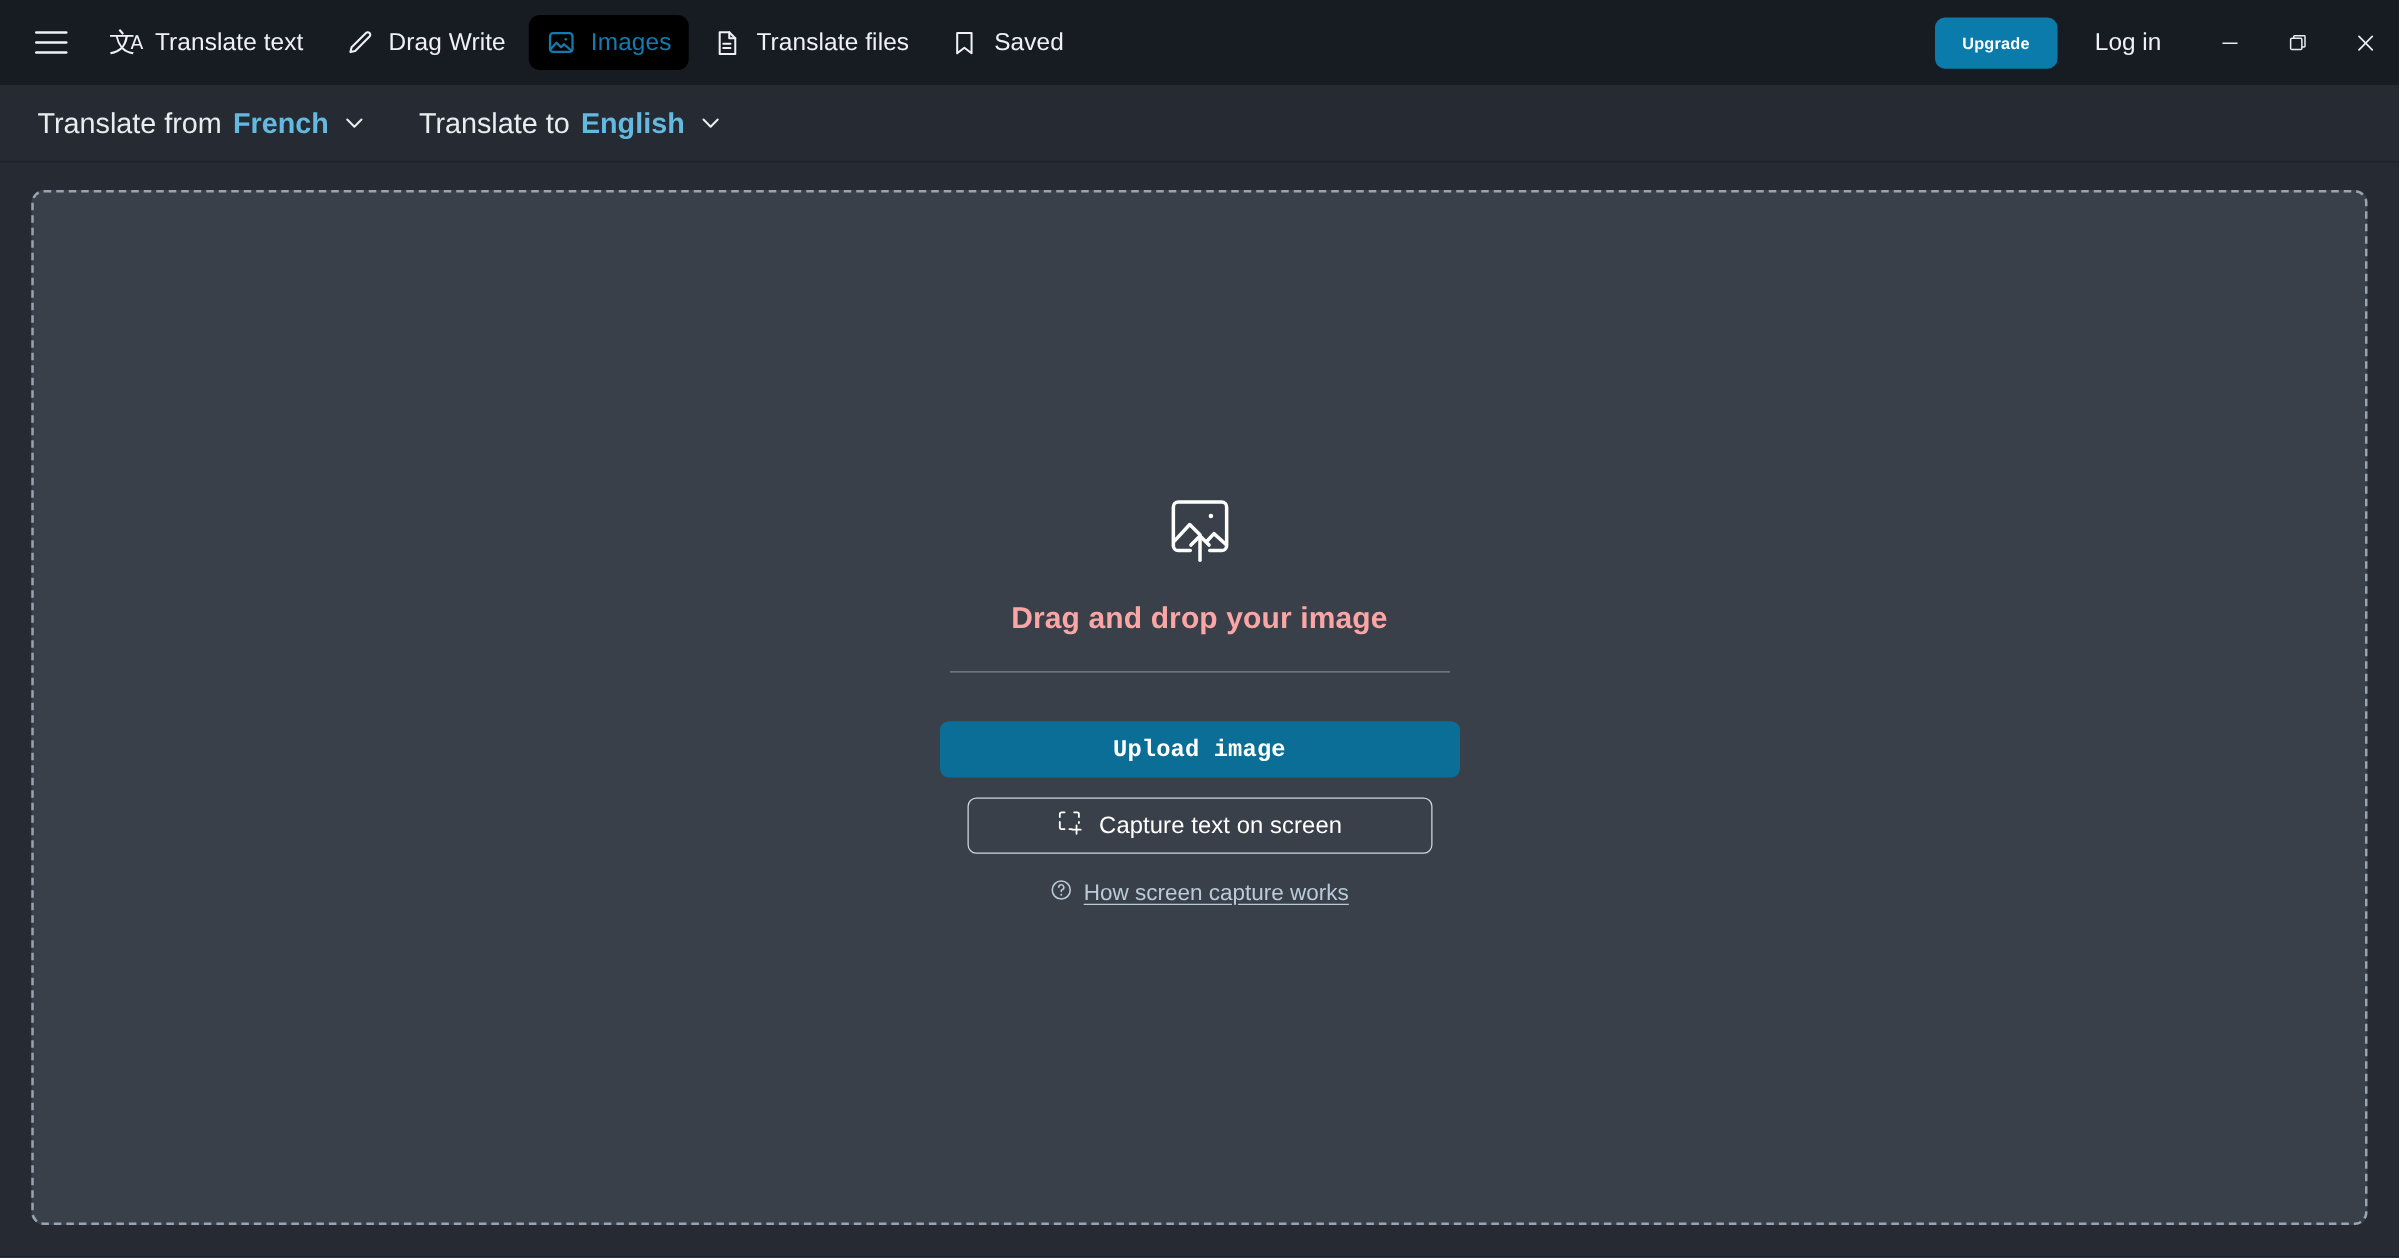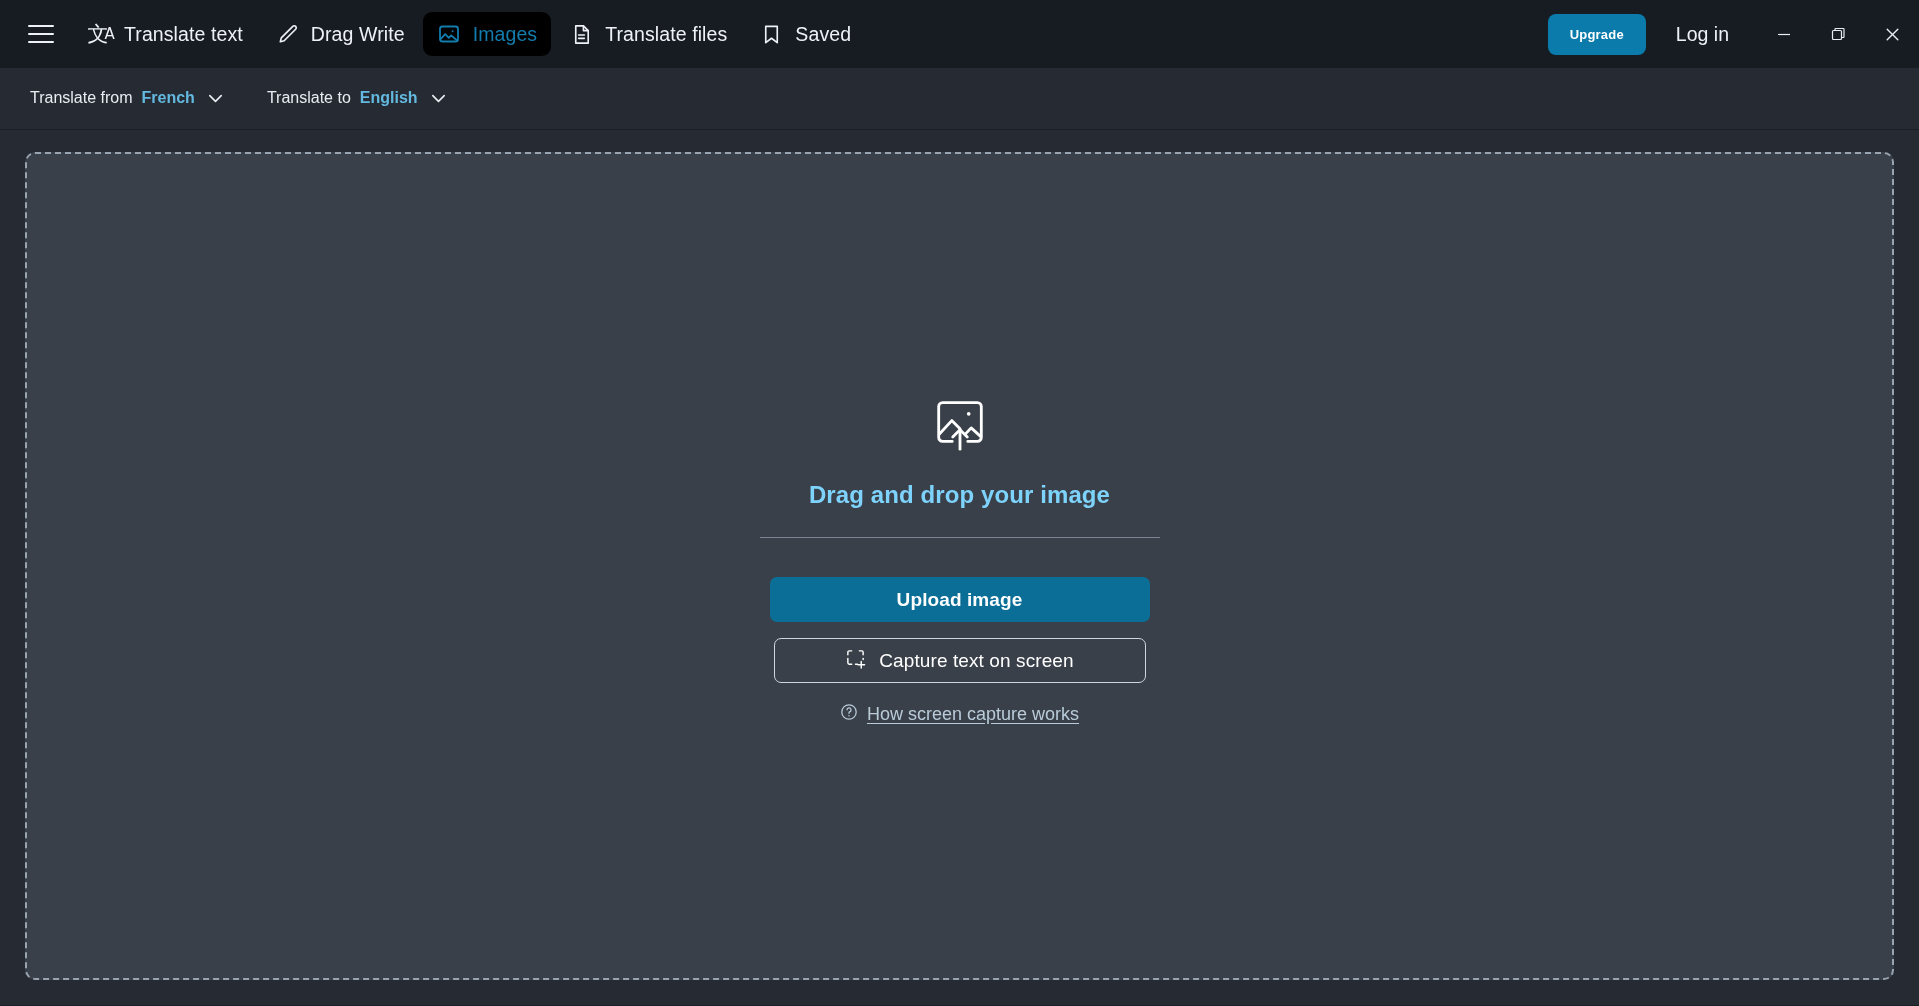--- a/index.html
+++ b/index.html
@@ -136,21 +136,21 @@
     display: flex;
     align-items: center;
     padding: 0 30px;
     border-bottom: 1px solid #1b2026;
   }
   .langsel {
     display: flex;
     align-items: baseline;
     gap: 9px;
     cursor: pointer;
-    font-size: 16px;
+    font-size: 23px;
     white-space: nowrap;
   }
   .langsel + .langsel { margin-left: 42px; }
   .langsel .lbl { color: #e8edf2; }
   .langsel .val { color: #63b9e0; font-weight: bold; }
   .langsel .chev {
     display: inline-flex;
     align-self: center;
     margin-left: 2px;
   }
@@ -181,40 +181,40 @@
     margin-top: -14px;
   }
 
   .img-upload-icon {
     margin-bottom: 22px;
   }
 
   .dz-title {
     font-size: 24px;
     font-weight: bold;
-    color: #7dd3fc;
+    color: #fca5a5;
     letter-spacing: .1px;
     margin-bottom: 28px;
   }
 
   .divider {
     width: 400px;
     height: 1px;
     background: #7b8593;
     margin-bottom: 39px;
   }
 
   .btn-upload {
-    width: 380px;
+    width: 416px;
     height: 45px;
     background: #0a6e97;
     color: #ffffff;
     border: none;
     border-radius: 7px;
-    font-family: Liberation Sans, sans-serif;
+    font-family: Liberation Mono, monospace;
     font-size: 19px;
     font-weight: bold;
     cursor: pointer;
     letter-spacing: .1px;
   }
 
   .btn-capture {
     width: 372px;
     height: 45px;
     background: transparent;

